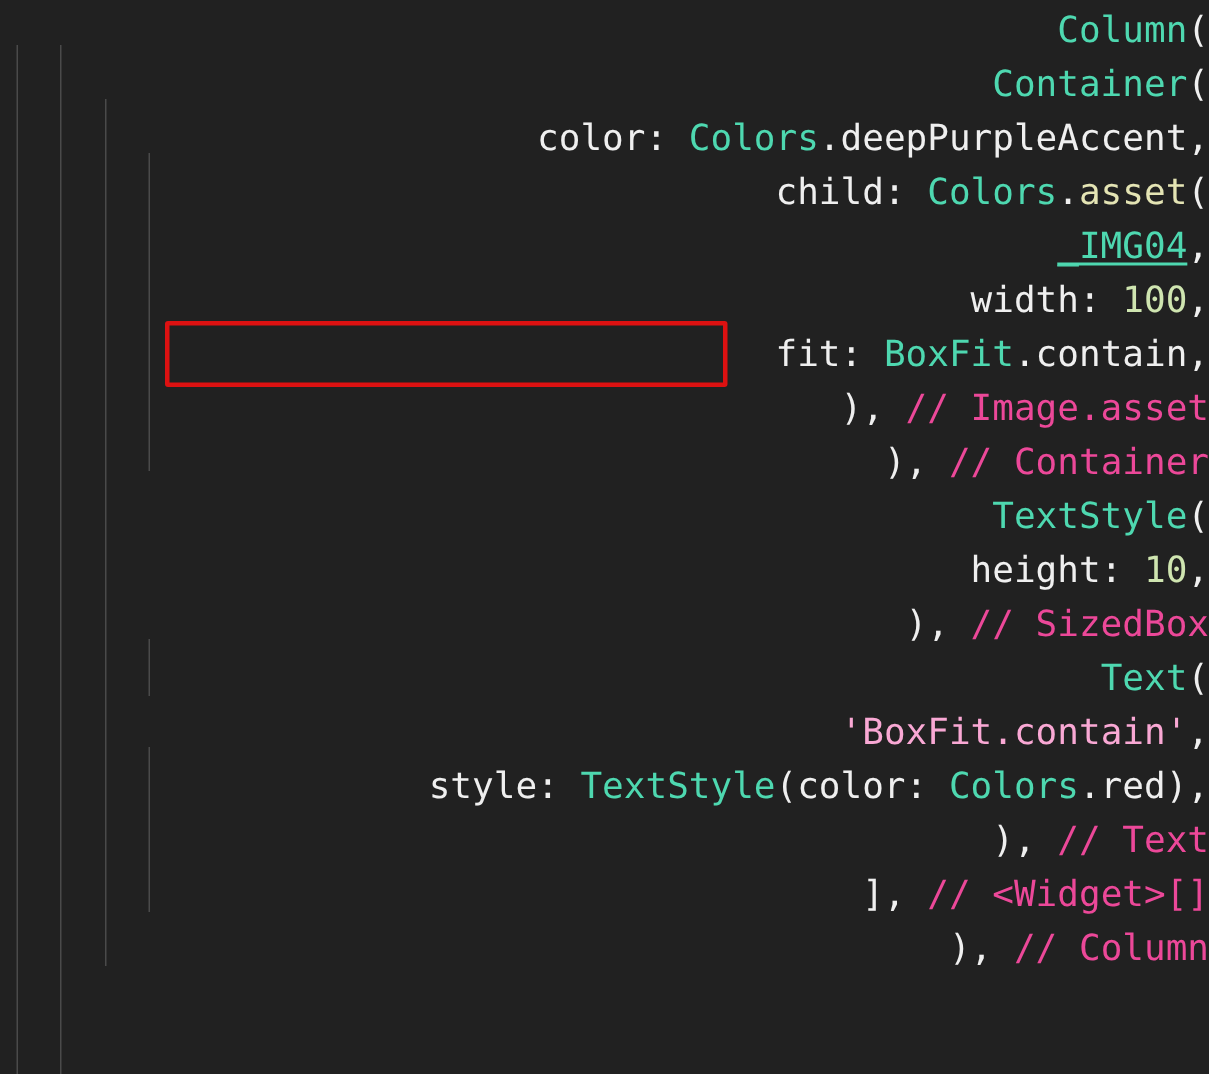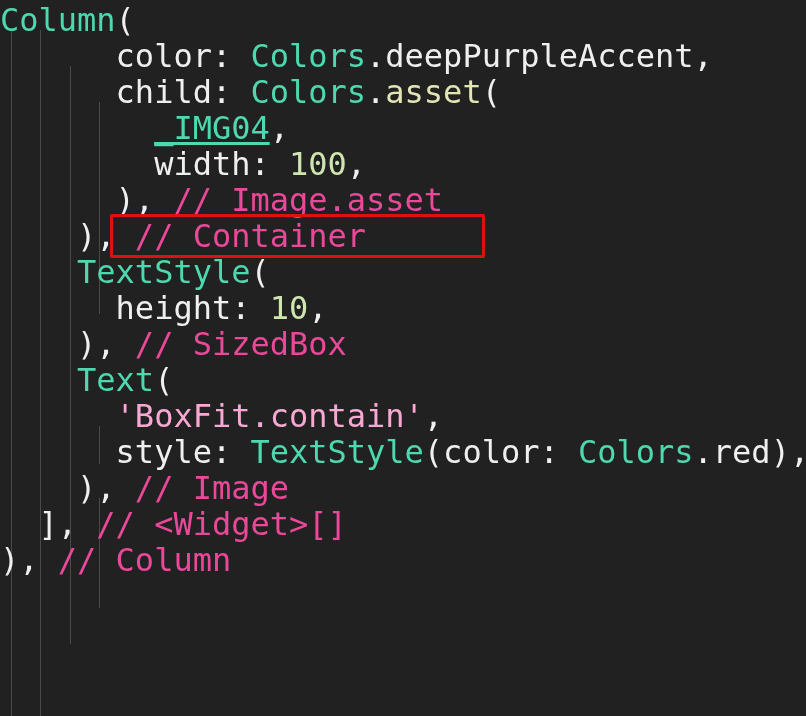--- a/index.html
+++ b/index.html
@@ -28,24 +28,25 @@
     position: absolute;
     left: 0;
     top: 0;
     width: 806px;
     padding-top: 2px;
     box-sizing: border-box;
   }
   .line {
     height: 36px;
     line-height: 36px;
-    font-size: 32px;
+    font-size: 24px;
     letter-spacing: 0px;
     white-space: pre;
     color: #e6e6e6;
+    text-align: right;
   }
   .line .ind { color: transparent; }
 
   
   .t-cls   { color: #4ed8b0; }           
   .t-plain { color: #efefef; }           
   .t-num   { color: #cfe5b0; }           
   .t-str   { color: #f9a8d4; }           
   .t-meth  { color: #e4e4b4; }           
   .t-com   { color: #ec4899; }           
@@ -69,32 +70,34 @@
       <div class="guide" style="left: 11px; top: 30px; height: 686px; background: rgb(74, 74, 74);"></div>
       <div class="guide" style="left: 40px; top: 30px; height: 686px; background: rgb(74, 74, 74);"></div>
       <div class="guide" style="left: 70px; top: 66px; height: 578px; background: rgb(74, 74, 74);"></div>
       <div class="guide" style="left: 99px; top: 102px; height: 212px; background: rgb(74, 74, 74);"></div>
       <div class="guide" style="left: 99px; top: 426px; height: 38px; background: rgb(74, 74, 74);"></div>
       <div class="guide" style="left: 99px; top: 498px; height: 110px; background: rgb(74, 74, 74);"></div>
     </div>
 
   <div id="code">
       <div class="line"><span class="t-cls">Column</span><span class="t-plain">(</span></div>
+      <div class="line"><span class="ind">    </span><span class="t-cls">Container</span><span class="t-plain">(</span></div>
       <div class="line"><span class="ind">      </span><span class="t-plain">color: </span><span class="t-cls">Colors</span><span class="t-plain">.deepPurpleAccent,</span></div>
       <div class="line"><span class="ind">      </span><span class="t-plain">child: </span><span class="t-cls">Colors</span><span class="t-plain">.</span><span class="t-meth">asset</span><span class="t-plain">(</span></div>
       <div class="line"><span class="ind">        </span><span class="t-link">_IMG04</span><span class="t-plain">,</span></div>
       <div class="line"><span class="ind">        </span><span class="t-plain">width: </span><span class="t-num">100</span><span class="t-plain">,</span></div>
+      <div class="line"><span class="ind">        </span><span class="t-plain">fit: </span><span class="t-cls">BoxFit</span><span class="t-plain">.contain,</span></div>
       <div class="line"><span class="ind">      </span><span class="t-plain">), </span><span class="t-com">// Image.asset</span></div>
       <div class="line"><span class="ind">    </span><span class="t-plain">), </span><span class="t-com">// Container</span></div>
       <div class="line"><span class="ind">    </span><span class="t-cls">TextStyle</span><span class="t-plain">(</span></div>
       <div class="line"><span class="ind">      </span><span class="t-plain">height: </span><span class="t-num">10</span><span class="t-plain">,</span></div>
       <div class="line"><span class="ind">    </span><span class="t-plain">), </span><span class="t-com">// SizedBox</span></div>
       <div class="line"><span class="ind">    </span><span class="t-cls">Text</span><span class="t-plain">(</span></div>
       <div class="line"><span class="ind">      </span><span class="t-str">'BoxFit.contain'</span><span class="t-plain">,</span></div>
       <div class="line"><span class="ind">      </span><span class="t-plain">style: </span><span class="t-cls">TextStyle</span><span class="t-plain">(color: </span><span class="t-cls">Colors</span><span class="t-plain">.red),</span></div>
-      <div class="line"><span class="ind">    </span><span class="t-plain">), </span><span class="t-com">// Image</span></div>
+      <div class="line"><span class="ind">    </span><span class="t-plain">), </span><span class="t-com">// Text</span></div>
       <div class="line"><span class="ind">  </span><span class="t-plain">], </span><span class="t-com">// &lt;Widget&gt;[]</span></div>
       <div class="line"><span class="t-plain">), </span><span class="t-com">// Column</span></div>
     </div>
 
   <div id="annot" style="border-color: rgb(221, 17, 17); left: 110px; top: 214px; width: 375px; height: 44px;"></div>
 
 </div>
 
 </body></html>

